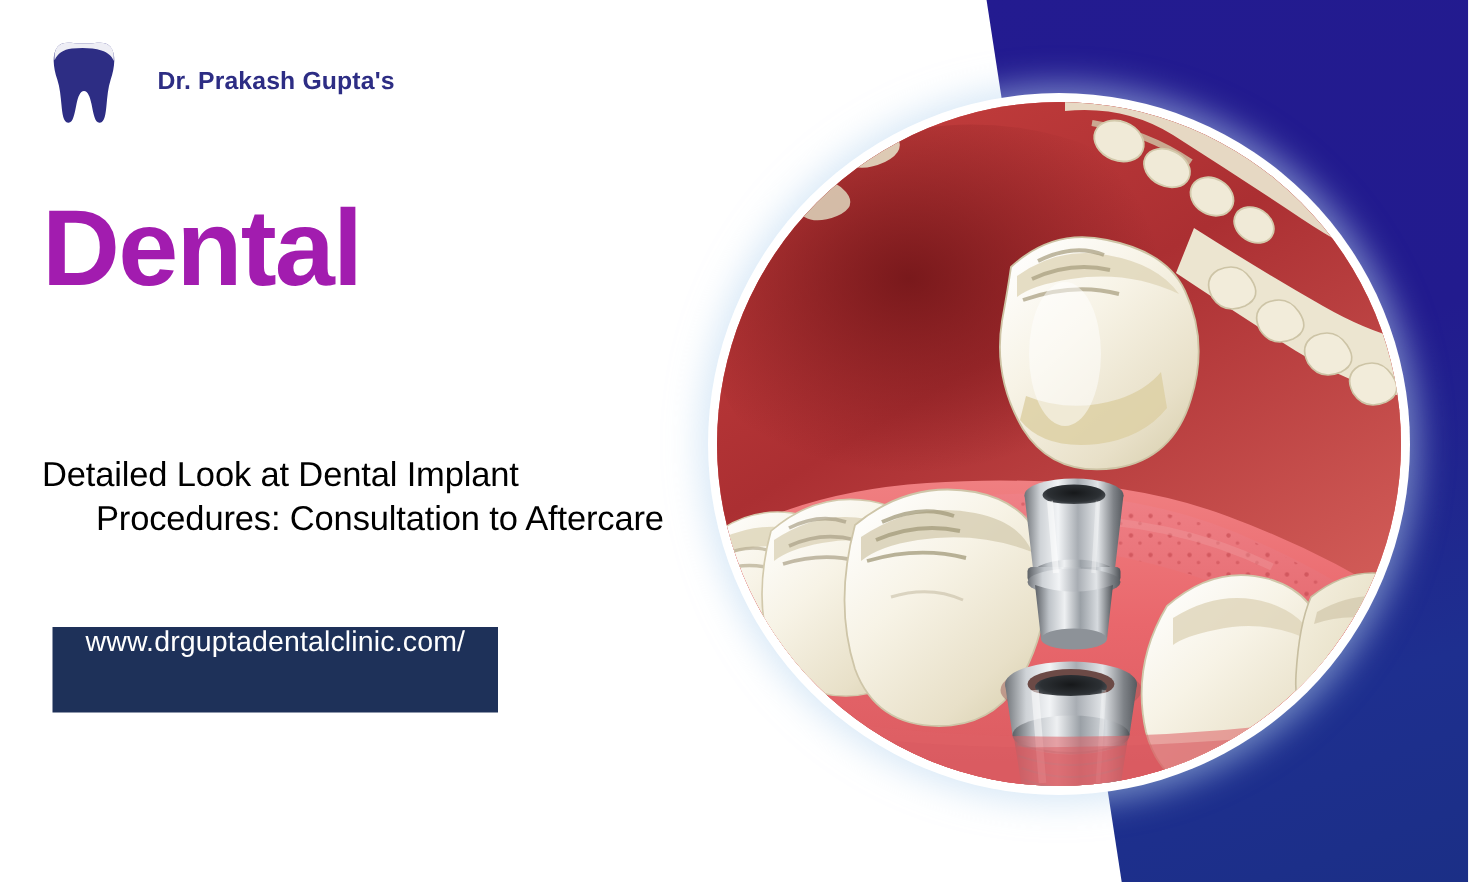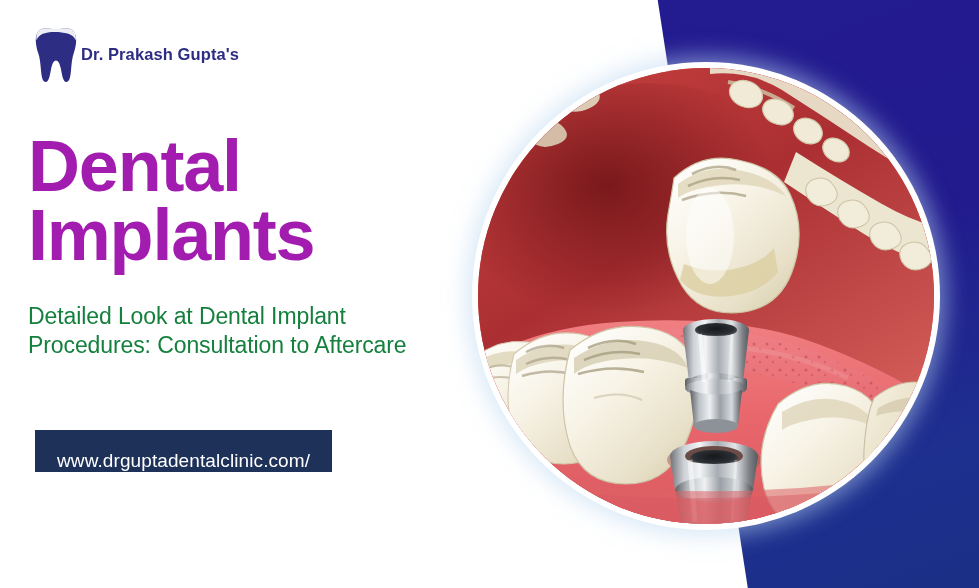--- a/index.html
+++ b/index.html
@@ -81,21 +81,21 @@
     inset: 0;
   }
 
   
   .logo-row {
     position: absolute;
     left: 34px;
     top: 26px;
     display: flex;
     align-items: center;
-    gap: 3px;
+    gap: 27px;
   }
   .logo-mark { width: 44px; height: 58px; display: block; }
   .logo-text {
     color: #2d2d84;
     font-size: 16.5px;
     font-weight: bold;
     line-height: 1.32;
     letter-spacing: 0.1px;
     white-space: nowrap;
   }
@@ -111,43 +111,42 @@
     line-height: 0.96;
     letter-spacing: -1.2px;
     margin: 0;
   }
   .headline .hl2 { display: block; }
 
   .subtitle {
     position: absolute;
     left: 28px;
     top: 302px;
-    color: #15803d;
+    color: #000000;
     font-size: 23px;
     font-weight: normal;
     line-height: 1.28;
     letter-spacing: -0.1px;
     margin: 0;
   }
-  .subtitle .sl2 { display: block; }
+  .subtitle .sl2 { display: block; margin-left: 36px; }
 
   .url-bar {
     position: absolute;
     left: 35px;
     top: 418px;
-    height: 42px;
+    height: 57px;
     padding: 0 22px;
     display: flex;
-    align-items: flex-end;
+    align-items: flex-start;
     background: #1e3159;
     color: #ffffff;
     font-size: 19px;
     letter-spacing: 0.1px;
     box-sizing: border-box;
-    margin-top: 12px;
   }
 </style>
 </head>
 <body>
 
 <div id="banner">
 
   <div class="blue-panel">
     <div class="blue-panel-inner-glow"></div>
   </div>
@@ -323,21 +322,20 @@
       <path d="M22 3 C13 3 8 1 4.5 5 C0.5 9.6 1.4 19 4.2 27 C6 32.4 6.4 38 7 44.2 C7.5 49.6 8.2 55.6 11.4 55.9 C14.8 56.2 15.6 50.2 17 43.4 C18 38.6 19.4 34.6 22 34.6 C24.6 34.6 26 38.6 27 43.4 C28.4 50.2 29.2 56.2 32.6 55.9 C35.8 55.6 36.5 49.6 37 44.2 C37.6 38 38 32.4 39.8 27 C42.6 19 43.5 9.6 39.5 5 C36 1 31 3 22 3 Z" fill="#2d2d84"></path>
       <path d="M22 3 C13 3 8 1 4.5 5 C2.6 7.2 2.1 10.6 2.4 14.2 C4.4 9.6 8 7.2 14 6.4 C20 5.6 28 5.8 33.6 7.6 C38 9 40.6 11.2 41.8 14.6 C42.2 10.6 41.6 7.2 39.5 5 C36 1 31 3 22 3 Z" fill="#ffffff" opacity="0.92"></path>
     </svg>
     <div class="logo-text">
       <span>Dr. Prakash Gupta's</span>
     </div>
   </div>
 
   <h1 class="headline">
     <span>Dental</span>
-    <span class="hl2">Implants</span>
   </h1>
 
   <p class="subtitle">
     <span>Detailed Look at Dental Implant</span>
     <span class="sl2">Procedures: Consultation to Aftercare</span>
   </p>
 
   <div class="url-bar">
     <span>www.drguptadentalclinic.com/</span>
   </div>

